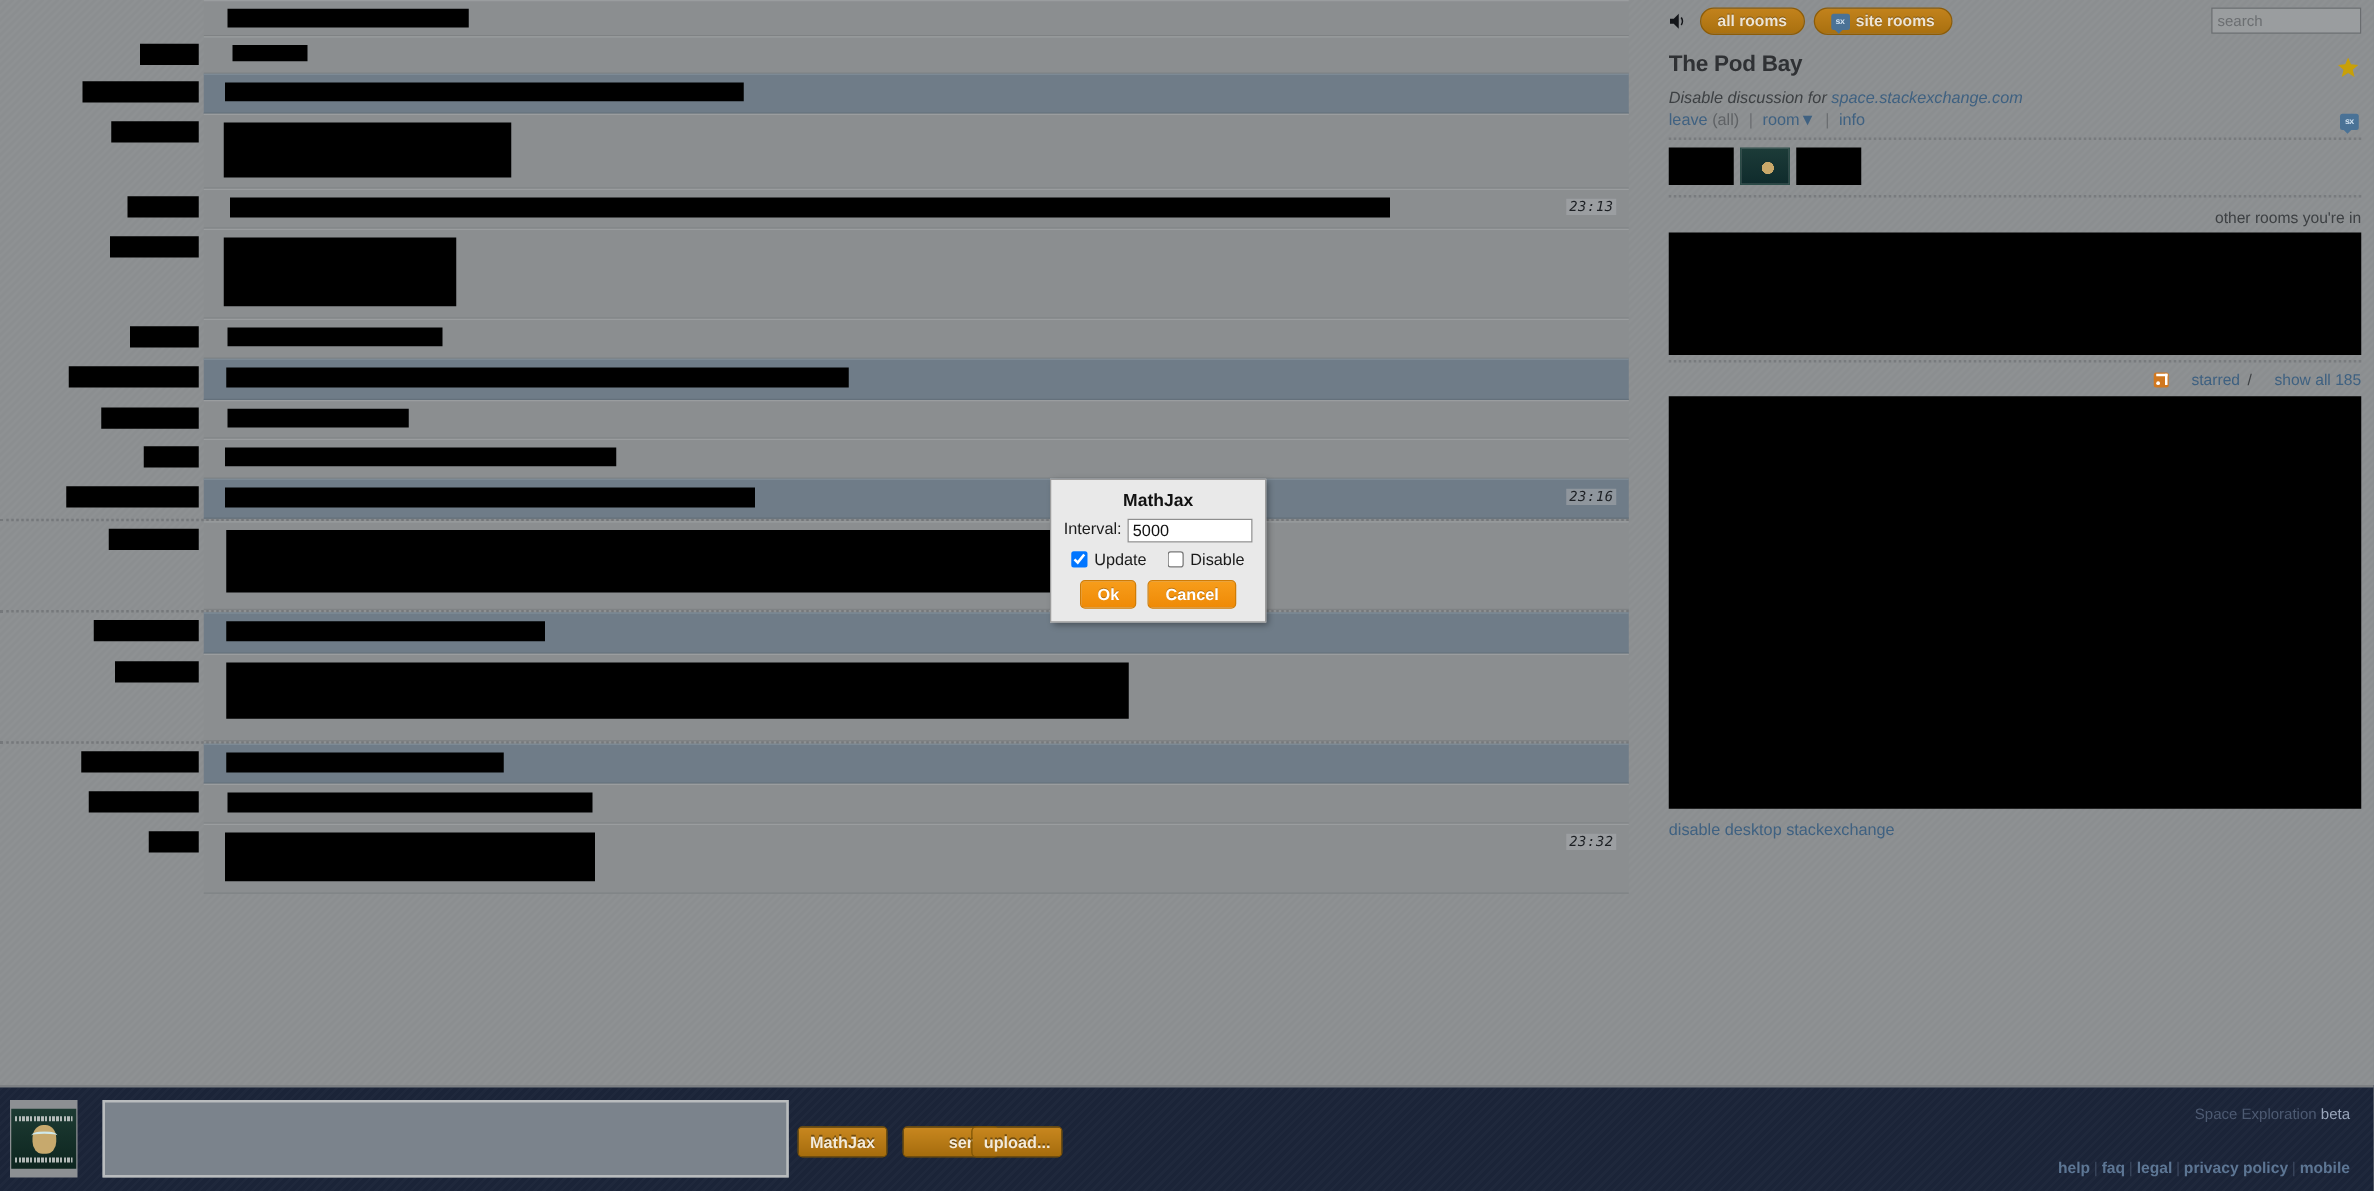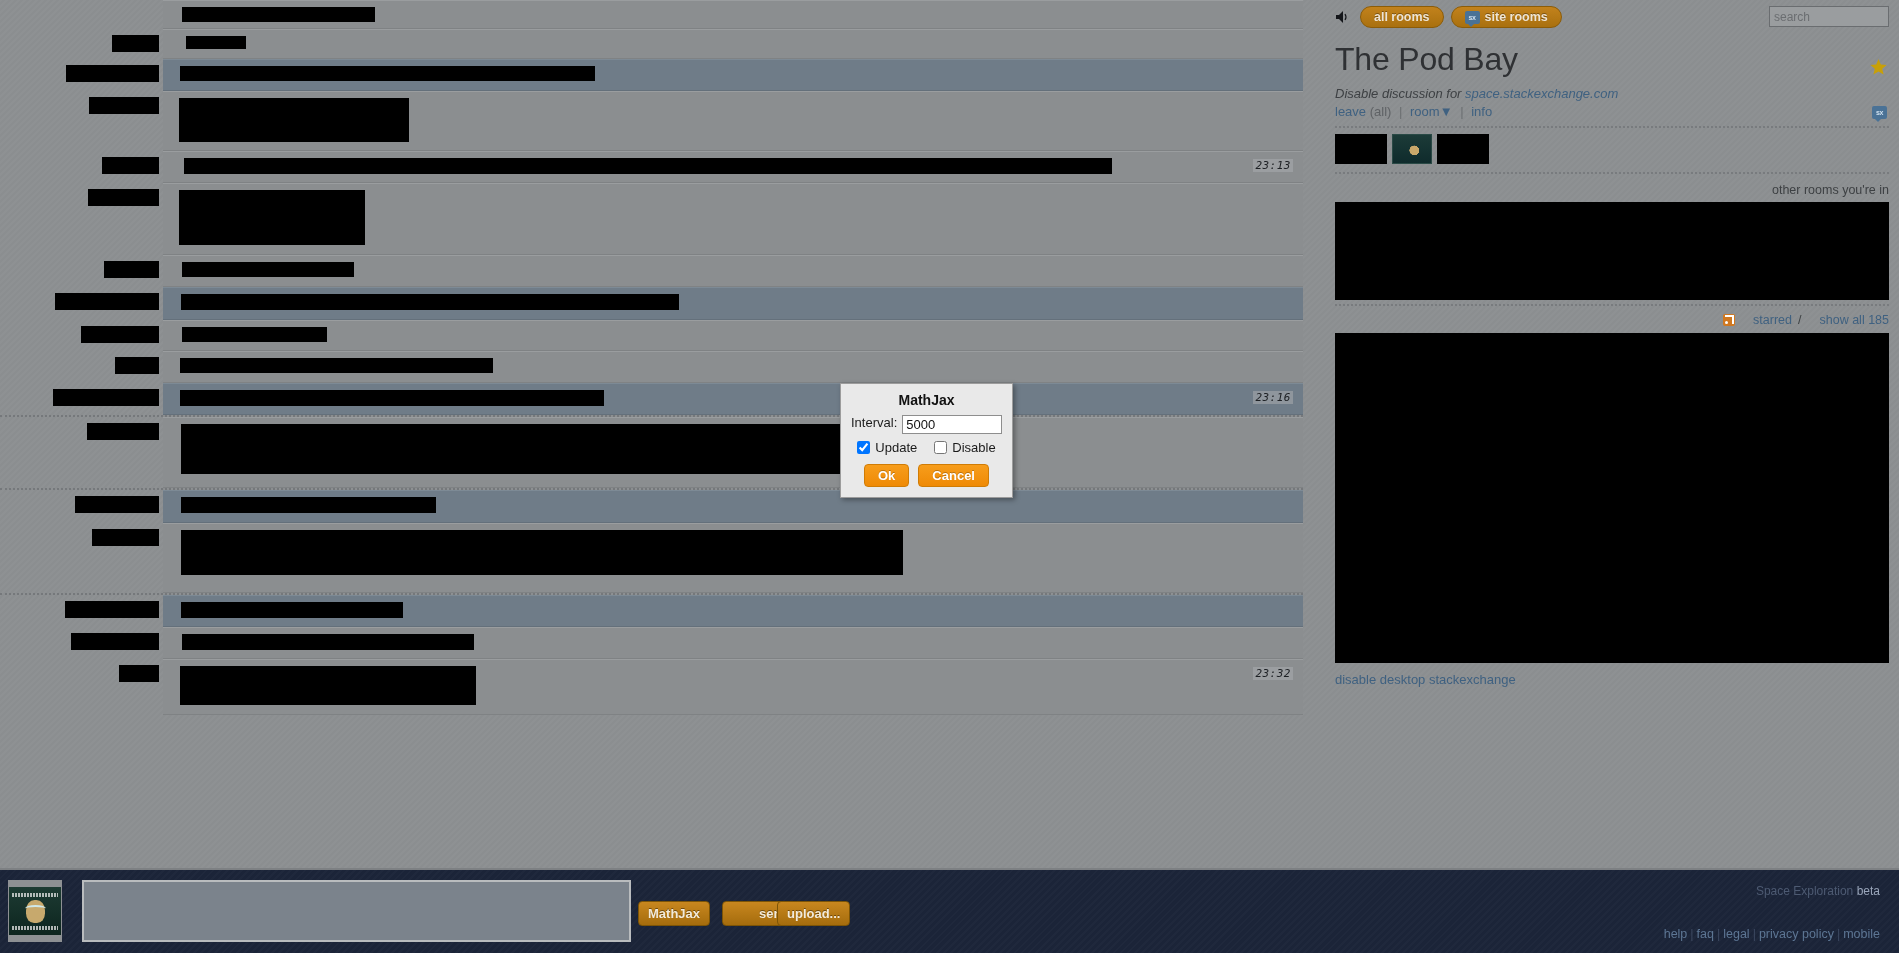--- a/index.html
+++ b/index.html
@@ -132,22 +132,22 @@
     background: #9a9d9f;
     border: 1px solid #6a6d70;
     font-size: 12px;
     color: #3b3e41;
     padding: 0 4px;
     font-family: "Liberation Sans", sans-serif;
   }
   #search-input::placeholder { color: #6b6e71; opacity: 1; }
 
   .room-title {
-    font-size: 32px;
-    font-weight: normal;
+    font-size: 18px;
+    font-weight: bold;
     color: #2f3134;
     margin-top: 11px;
     letter-spacing: -0.2px;
     position: relative;
   }
   .star-icon { position: absolute; right: 2px; top: 5px; }
 
   .room-desc {
     font-size: 13px;
     color: #3d4043;
@@ -322,21 +322,21 @@
     font-size: 12px;
     color: #4d5a72;
   }
   #site-name .beta { color: #9aa6bb; }
   #footer-links {
     position: absolute;
     right: 19px; bottom: 12px;
     font-size: 12.5px;
     color: #43506a;
   }
-  #footer-links a { color: #5d7694; text-decoration: none; }
+  #footer-links a { color: #5d7694; text-decoration: none; font-weight: bold; }
   #footer-links .bar { color: #3c4860; padding: 0 3px; }
 
   
   #overlay {
     position: absolute;
     left: 0; top: 0;
     width: 1899px; height: 953px;
   }
   #dialog {
     position: absolute;

